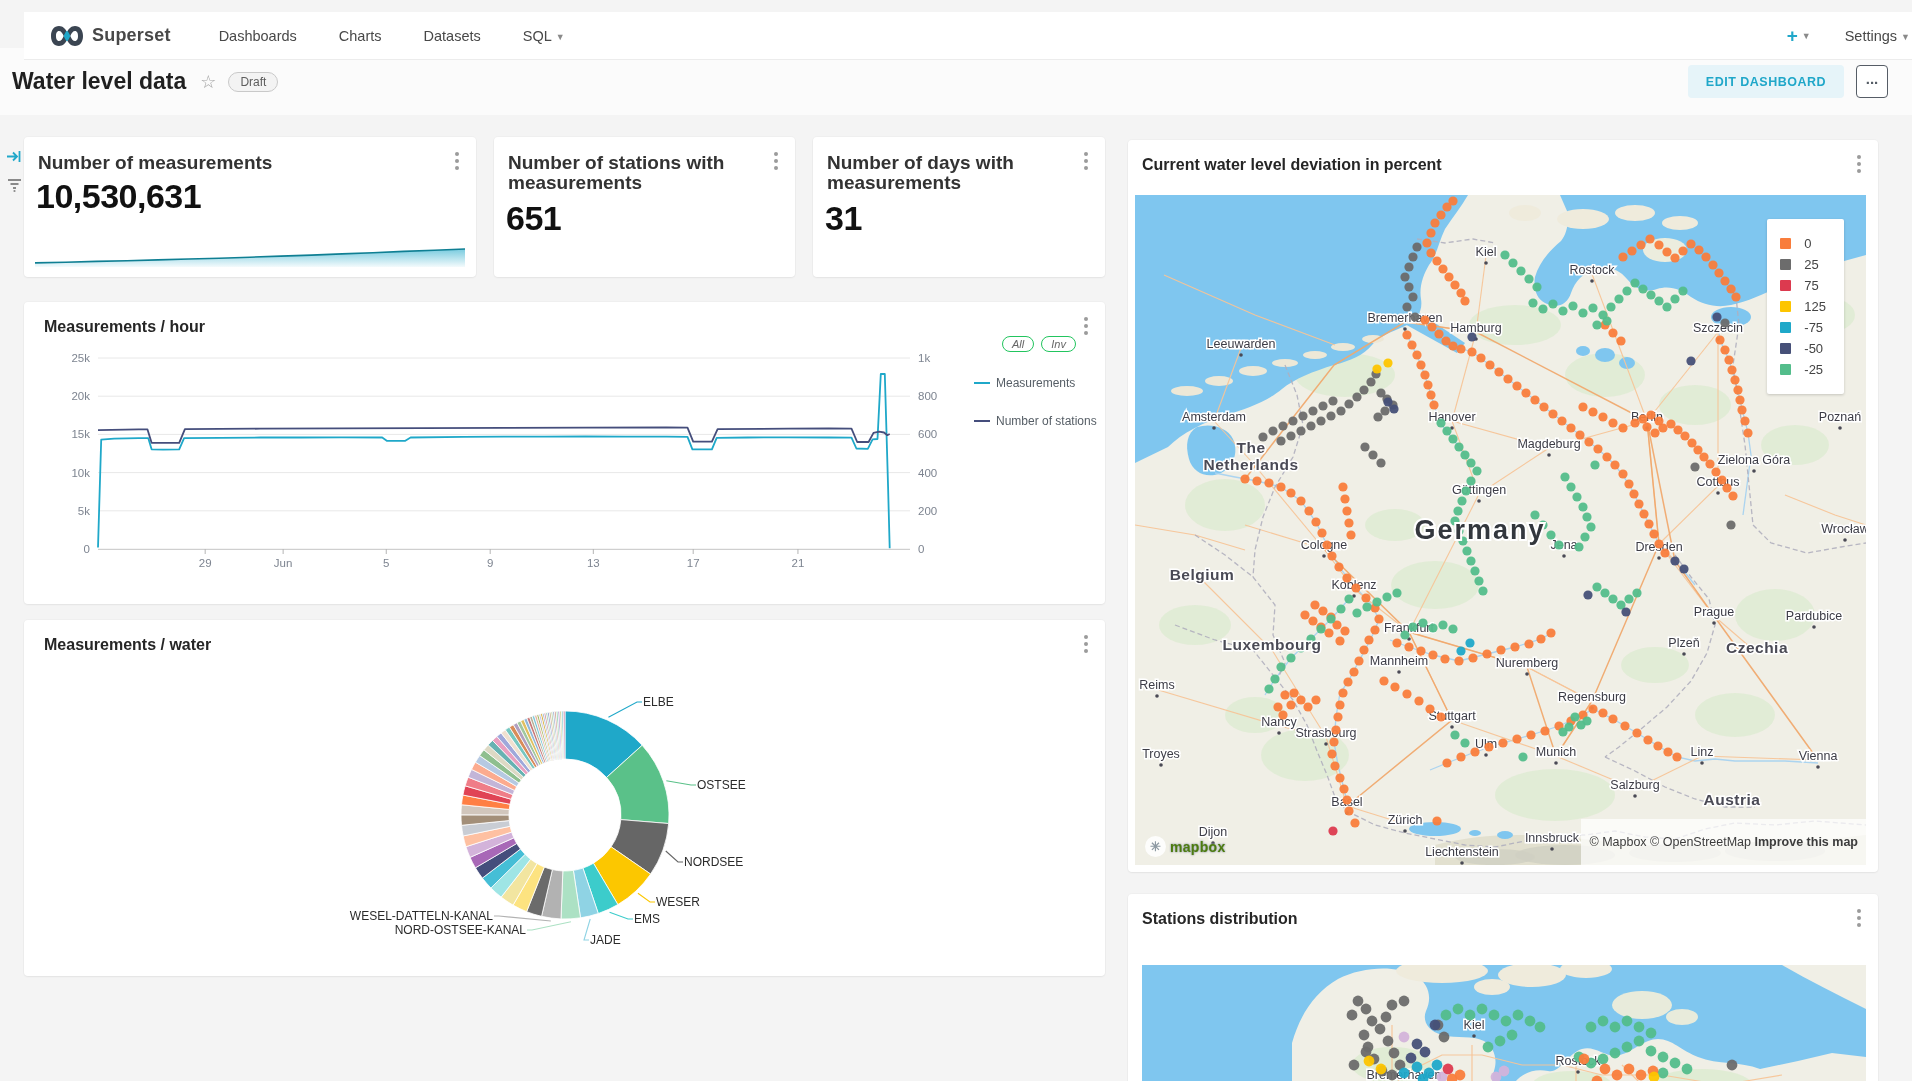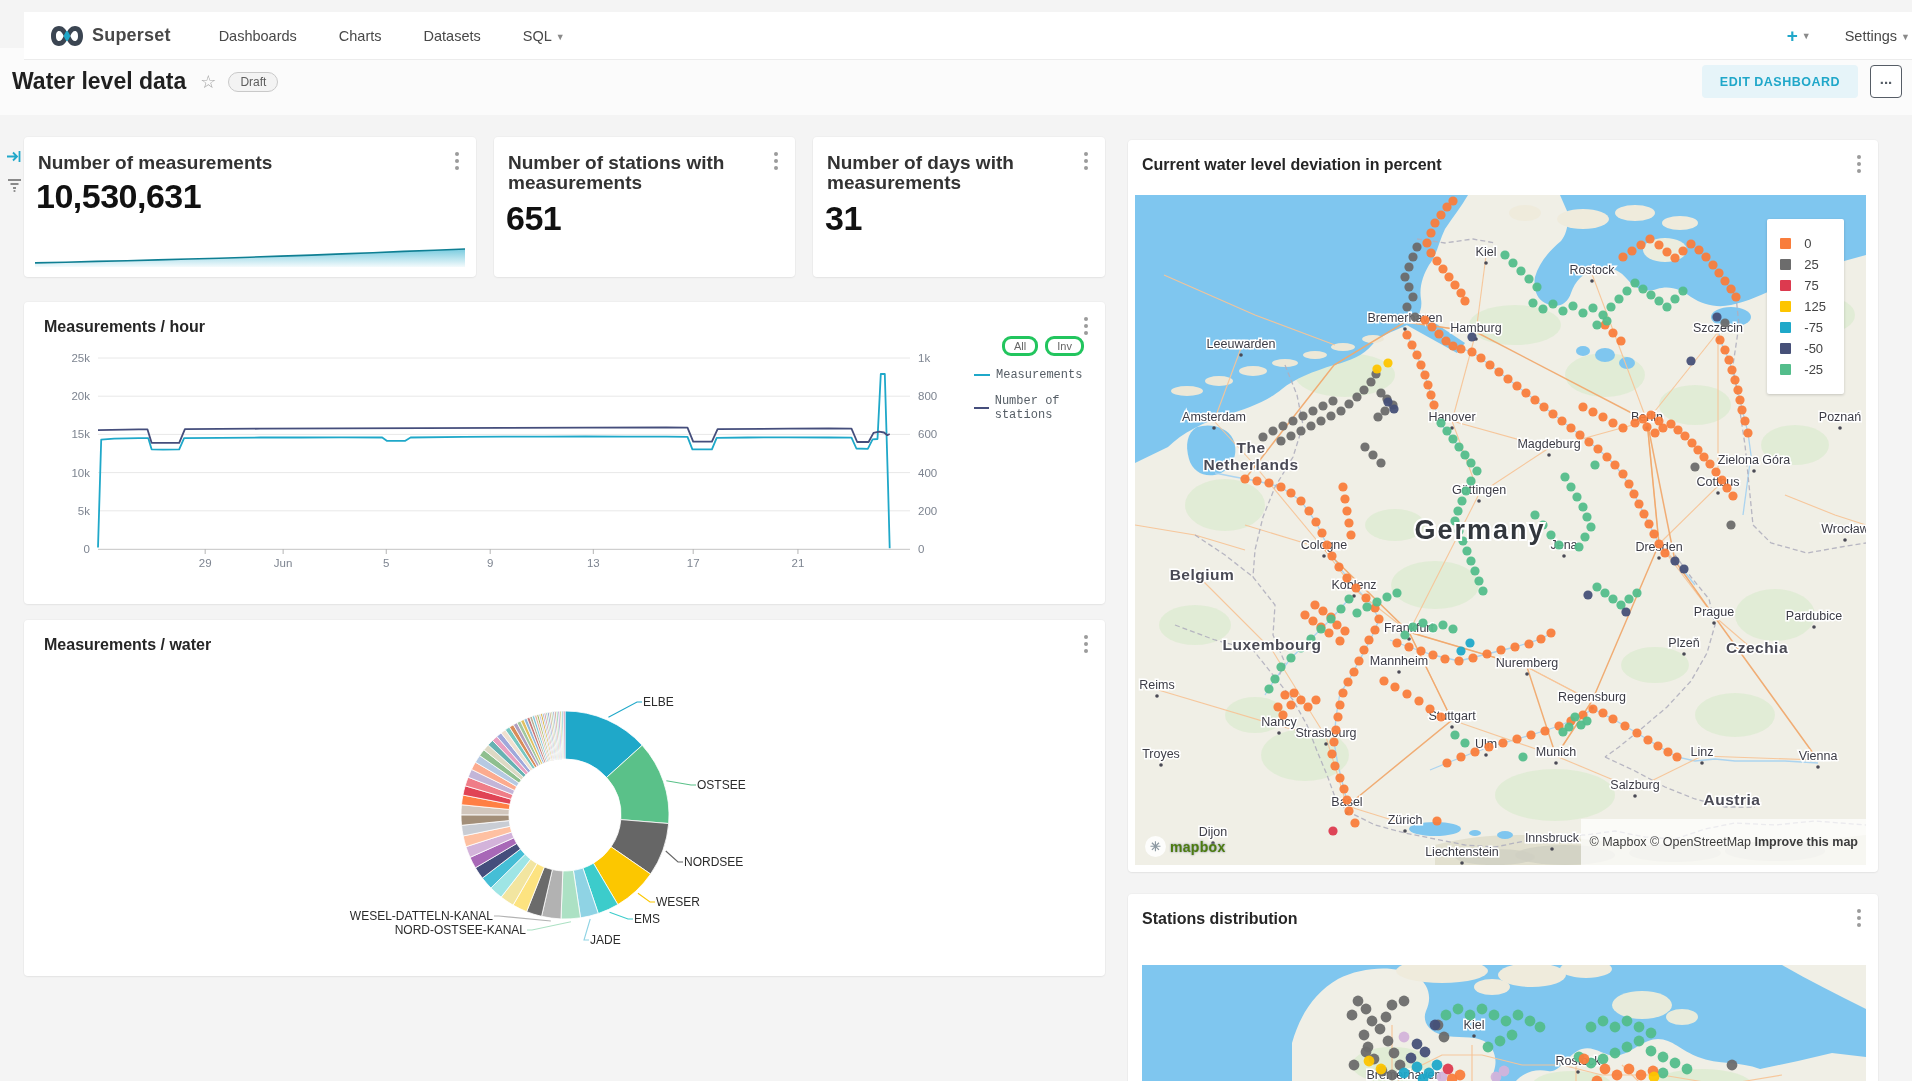--- a/index.html
+++ b/index.html
@@ -17,21 +17,21 @@
   .nav-right { margin-left:auto; display:flex; align-items:center; gap:34px; margin-right:26px; }
   .plusbtn { color:#20A7C9; font-size:19px; font-weight:700; cursor:pointer; }
 
   
   .dashhead { position:absolute; left:0; top:48px; width:1912px; height:67px; background:#fbfbfb;
     display:flex; align-items:center; z-index:40; }
   .dash-title { font-size:23px; font-weight:700; color:#1f1f1f; margin-left:12px; }
   .star { font-size:18px; color:#a3a3a3; margin-left:14px; cursor:pointer; }
   .draft { margin-left:12px; font-size:12px; color:#5c5c5c; background:#f3f3f3;
     border:1px solid #c9c9c9; border-radius:11px; padding:2px 11px; }
-  .head-right { margin-left:auto; margin-right:10px; display:flex; align-items:center; gap:12px; }
+  .head-right { margin-left:auto; margin-right:24px; display:flex; align-items:center; gap:12px; }
   .editbtn { background:#e6f4f9; color:#20A7C9; border:none; border-radius:4px; height:33px;
     padding:0 18px; font-size:12.5px; font-weight:700; letter-spacing:.5px; cursor:pointer;
     font-family:"Liberation Sans",sans-serif; }
   .morebtn { width:32px; height:33px; background:#fff; border:1px solid #565d66; border-radius:4px;
     color:#565d66; font-weight:700; font-size:15px; line-height:26px; text-align:center; cursor:pointer; }
 
   
   .railicon { position:absolute; left:6px; z-index:30; cursor:pointer; }
 
   
@@ -60,23 +60,23 @@
     font-size:12.5px; color:#3c3c3c; padding:16px 8px; z-index:5; }
   .map-attr b { cursor:pointer; }
   .map-legend { position:absolute; right:22px; top:24px; background:#fff; border-radius:2px;
     box-shadow:0 1px 3px rgba(0,0,0,.18); padding:11px 18px 11px 13px; z-index:6; }
   .map-legend .row { display:flex; align-items:center; gap:13px; margin:6px 0; cursor:pointer; }
   .map-legend .sw { width:11px; height:11px; border-radius:1px; }
   .map-legend .lb { font-size:13px; color:#444; }
 
   .hour-legend { position:absolute; left:950px; top:34px; width:140px; }
   .pills { display:flex; gap:7px; margin-left:28px; }
-  .pill { border:3px solid #22c55e; border-radius:9px; font-size:11px; color:#666;
-    padding:1px 9px; cursor:pointer; background:#fff; }
-  .hl-item { display:flex; align-items:center; gap:6px; margin-top:12px; cursor:pointer;font-family:Liberation Mono, monospace; }
+  .pill { border:1px solid #22c55e; border-radius:9px; font-size:11px; color:#666;
+    padding:1px 9px; cursor:pointer; background:#fff;font-style:italic; }
+  .hl-item { display:flex; align-items:center; gap:6px; margin-top:24px; cursor:pointer; }
   .hl-line { width:16px; height:0; border-top:2px solid; }
   .hl-name { font-size:12px; color:#565e66; }
 </style>
 </head>
 <body>
 
 <nav class="topnav">
   <div class="brand">
     <svg width="34" height="22" viewBox="0 0 34 22">
       <path d="M9 1 C4 1 1 5 1 11 C1 17 4 21 9 21 C13 21 15.5 18 17 15 C18.5 18 21 21 25 21 C30 21 33 17 33 11 C33 5 30 1 25 1 C21 1 18.5 4 17 7 C15.5 4 13 1 9 1 Z

